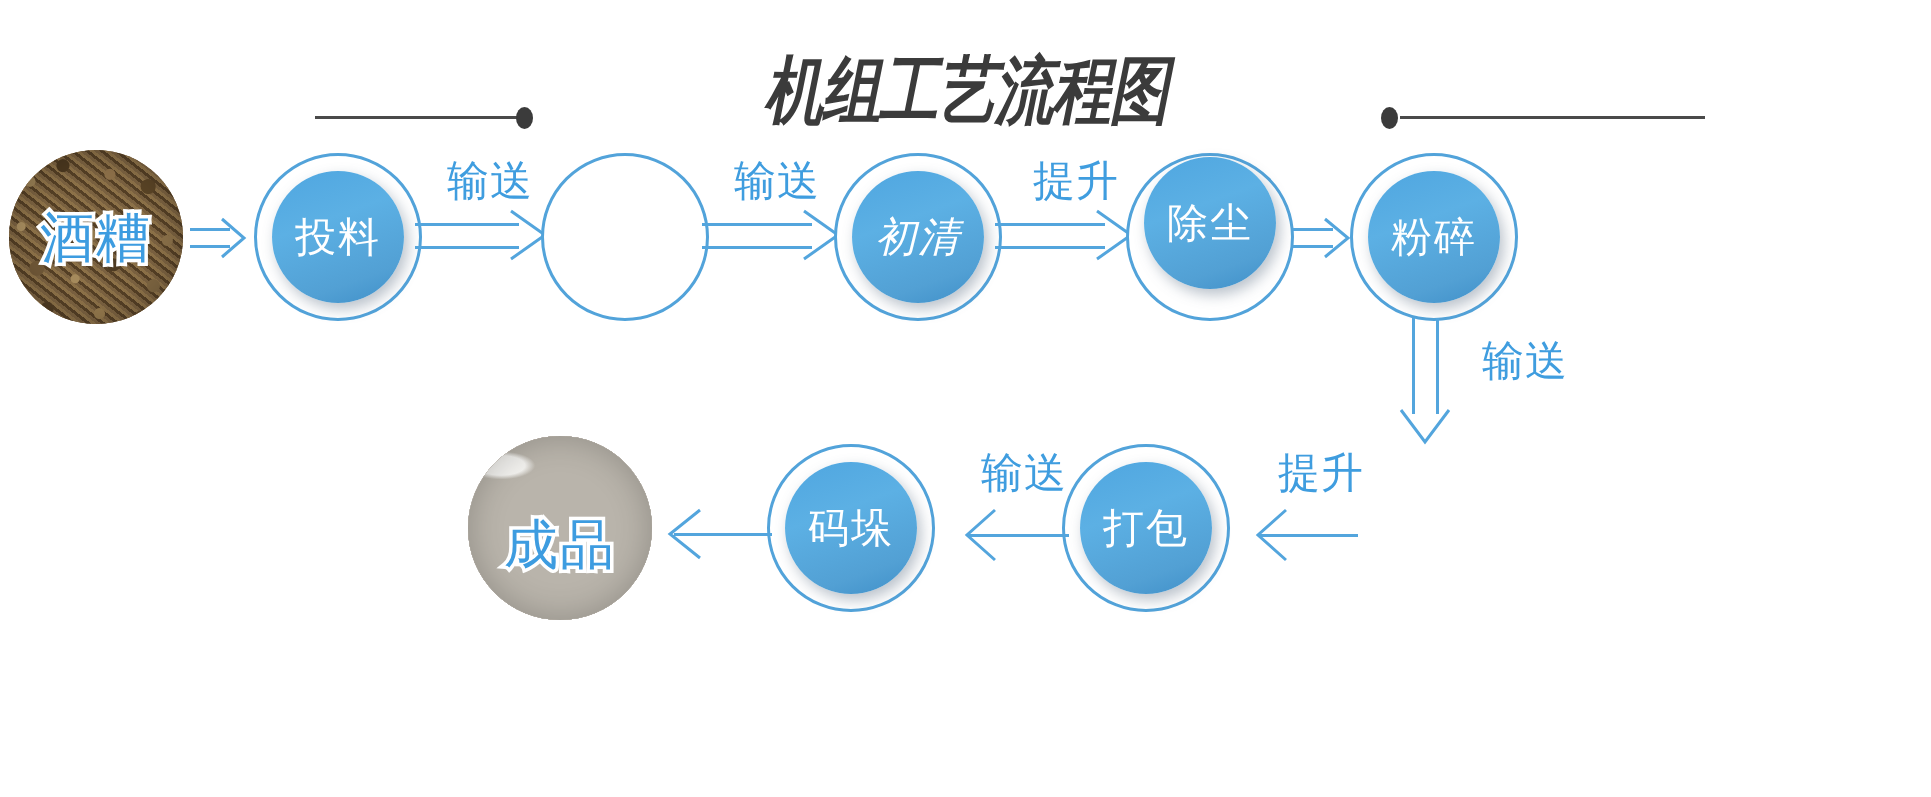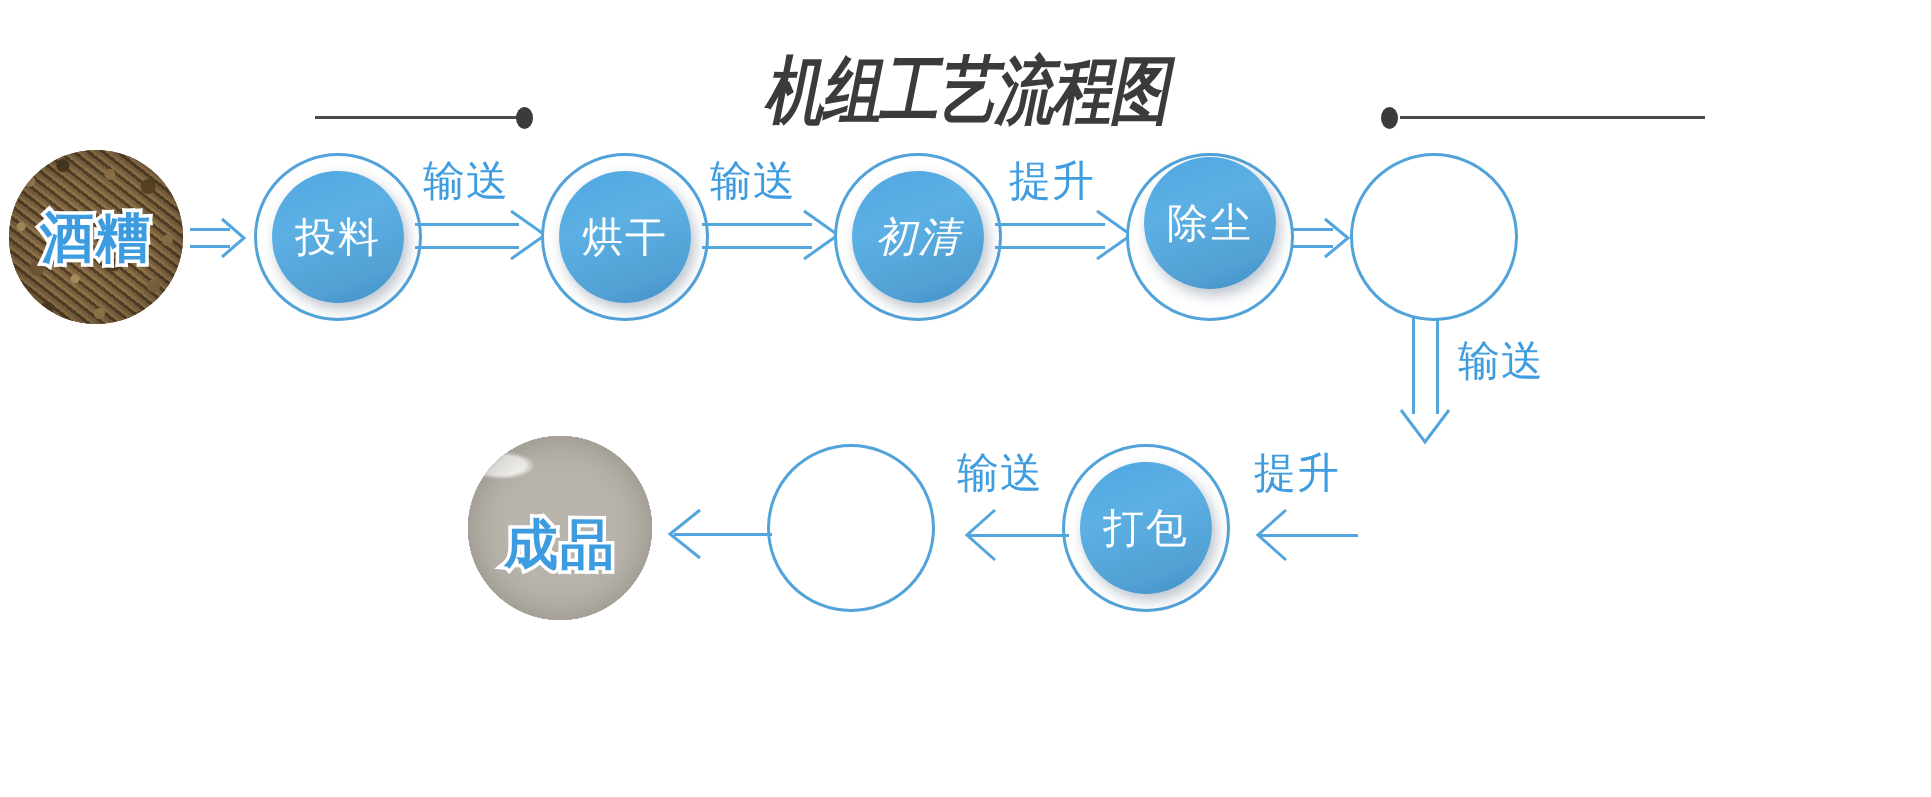--- a/index.html
+++ b/index.html
@@ -48,21 +48,21 @@
   }
 
   
   .photo{
     position:absolute;left:0;top:0;border-radius:50%;overflow:hidden;
     display:flex;align-items:center;justify-content:center;
   }
   .photo .ptex{position:absolute;inset:0;}
   .photo .plbl{
     position:relative;font-size:54px;line-height:54px;letter-spacing:2px;
-    color:#3d9ce0;font-weight:700;white-space:nowrap;
+    color:#3d9ce0;font-weight:400;white-space:nowrap;
     -webkit-text-stroke:7px #ffffff;paint-order:stroke fill;
   }
 
   
   .tex-grain{
     background-color:#6b5335;
     background-image:
       radial-gradient(circle at 12% 18%, #9a8055 0 5px, transparent 6px),
       radial-gradient(circle at 31% 9%, #4b381f 0 6px, transparent 7px),
       radial-gradient(circle at 58% 14%, #8d7049 0 5px, transparent 6px),
@@ -102,21 +102,21 @@
     box-shadow:inset 0 0 34px rgba(0,0,0,.22);
   }
 
   
   .arrow{position:absolute;}
   .arrow .shaft{position:absolute;background:#53a5dd;}
   .arrow .shaft2{position:absolute;background:#53a5dd;}
   .arrow svg{position:absolute;overflow:visible;}
   .arrow .alabel{
     position:absolute;color:#3f9ddf;font-size:42px;line-height:42px;
-    letter-spacing:1px;white-space:nowrap;
+    letter-spacing:1px;white-space:nowrap;margin-left:24px;
   }
 </style>
 </head>
 <body>
 
 <div id="stage">
 
   <div class="title-wrap">
     <div class="title-rule left"></div>
     <div class="title-dot  left"></div>
@@ -152,23 +152,20 @@
     <div class="alabel" style="left:8px;top:0;">输送</div>
     <div class="shaft" style="left:0;top:63px;width:104px;height:3px;"></div>
     <div class="shaft2" style="left:0;top:86px;width:104px;height:3px;"></div>
     <svg width="134" height="104">
       <path d="M96 51 L130 75 L96 99" fill="none" stroke="#53a5dd" stroke-width="3"></path>
     </svg>
   </div>
 
   <div class="node" style="left:541px;top:153px;width:168px;height:168px;">
     <div class="ring" style="width:168px;height:168px;"></div>
-    <div class="disc" style="left:18px;top:18px;width:132px;height:132px;">
-      <span class="lbl">烘干</span>
-    </div>
   </div>
 
   <div class="arrow" style="left:702px;top:160px;width:140px;height:104px;">
     <div class="alabel" style="left:8px;top:0;">输送</div>
     <div class="shaft" style="left:0;top:63px;width:110px;height:3px;"></div>
     <div class="shaft2" style="left:0;top:86px;width:110px;height:3px;"></div>
     <svg width="140" height="104">
       <path d="M102 51 L136 75 L102 99" fill="none" stroke="#53a5dd" stroke-width="3"></path>
     </svg>
   </div>
@@ -199,20 +196,23 @@
   <div class="arrow" style="left:1293px;top:215px;width:62px;height:46px;">
     <div class="shaft" style="left:0;top:13px;width:40px;height:3px;"></div>
     <div class="shaft2" style="left:0;top:30px;width:40px;height:3px;"></div>
     <svg width="62" height="46">
       <path d="M32 4 L55 23 L32 42" fill="none" stroke="#53a5dd" stroke-width="3"></path>
     </svg>
   </div>
 
   <div class="node" style="left:1350px;top:153px;width:168px;height:168px;">
     <div class="ring" style="width:168px;height:168px;"></div>
+    <div class="disc" style="left:18px;top:18px;width:132px;height:132px;">
+      <span class="lbl">粉碎</span>
+    </div>
   </div>
 
   <div class="arrow" style="left:1396px;top:318px;width:180px;height:130px;">
     <div class="shaft" style="left:16px;top:0;width:3px;height:96px;"></div>
     <div class="shaft2" style="left:40px;top:0;width:3px;height:96px;"></div>
     <div class="alabel" style="left:62px;top:22px;">输送</div>
     <svg width="180" height="130">
       <path d="M5 92 L29 124 L53 92" fill="none" stroke="#53a5dd" stroke-width="3"></path>
     </svg>
   </div>
@@ -236,20 +236,23 @@
   <div class="arrow" style="left:941px;top:452px;width:128px;height:104px;">
     <div class="alabel" style="left:16px;top:0;">输送</div>
     <div class="shaft" style="left:28px;top:82px;width:100px;height:3px;"></div>
     <svg width="128" height="104">
       <path d="M54 58 L26 83 L54 108" fill="none" stroke="#53a5dd" stroke-width="3"></path>
     </svg>
   </div>
 
   <div class="node" style="left:767px;top:444px;width:168px;height:168px;">
     <div class="ring" style="width:168px;height:168px;"></div>
+    <div class="disc" style="left:18px;top:18px;width:132px;height:132px;">
+      <span class="lbl">码垛</span>
+    </div>
   </div>
 
   <div class="arrow" style="left:648px;top:508px;width:124px;height:52px;">
     <div class="shaft" style="left:26px;top:25px;width:98px;height:3px;"></div>
     <svg width="124" height="52">
       <path d="M52 2 L22 26 L52 50" fill="none" stroke="#53a5dd" stroke-width="3"></path>
     </svg>
   </div>
 
   <div class="node" style="left:468px;top:436px;width:184px;height:184px;">

